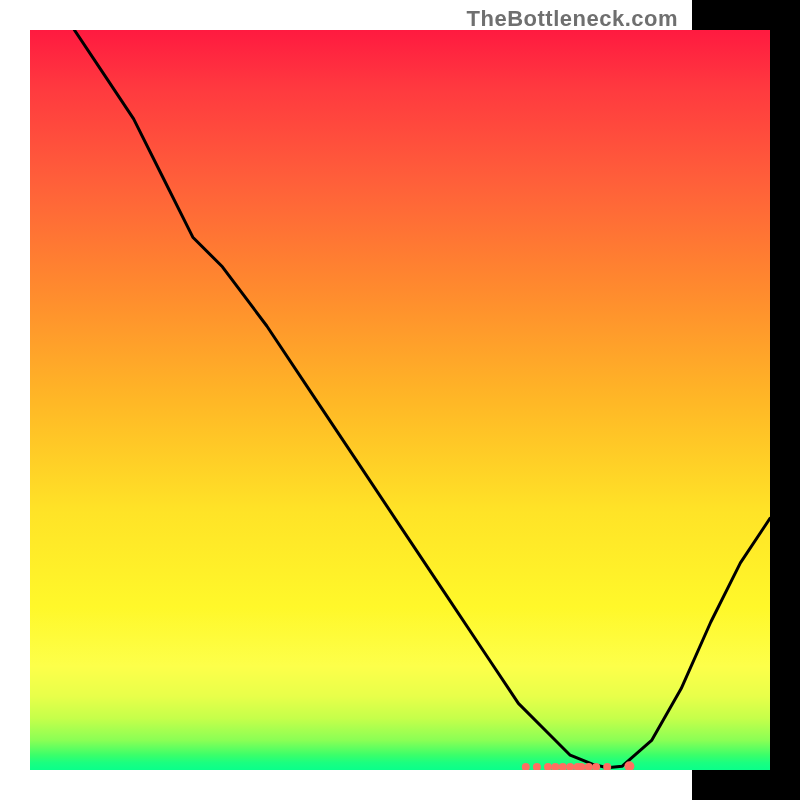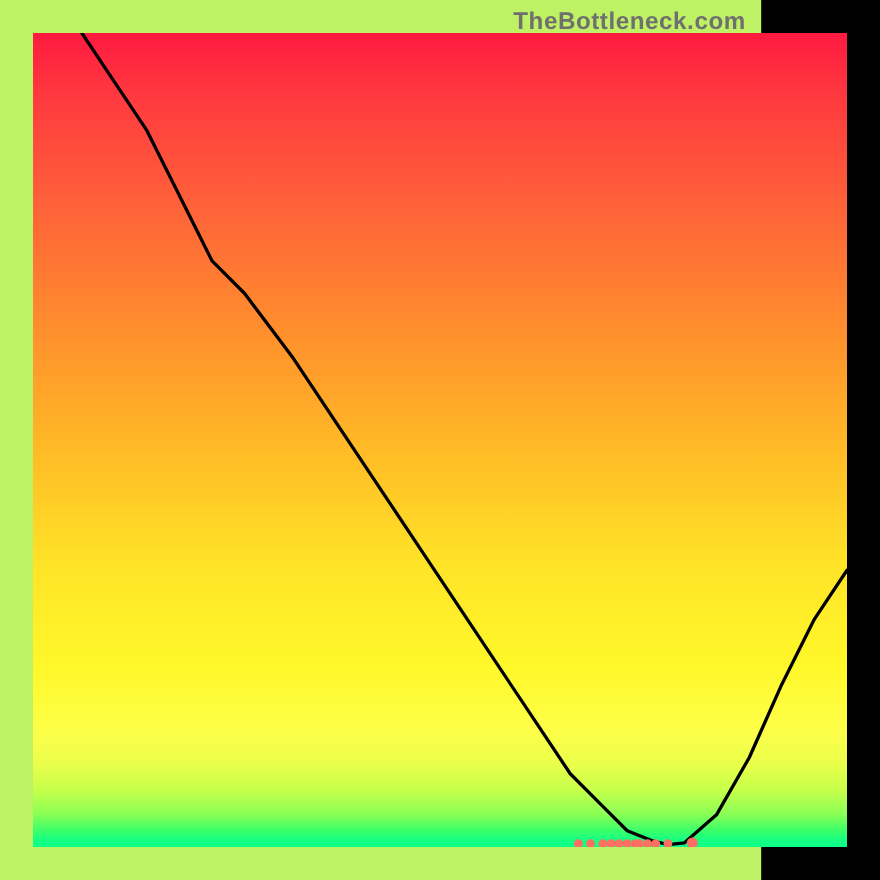--- a/index.html
+++ b/index.html
@@ -8,21 +8,21 @@
     width: 800px;
     height: 800px;
     background: #000000;
     font-family: Arial, Helvetica, sans-serif;
     overflow: hidden;
   }
   .frame {
     position: relative;
     width: 692px;
     height: 800px;
-    background: #bef264;
+    background: #ffffff;
   }
   .watermark {
     position: absolute;
     top: 6px;
     right: 14px;
     font-size: 22px;
     font-weight: 600;
     color: #6f6f6f;
     letter-spacing: 0.5px;
     user-select: none;

